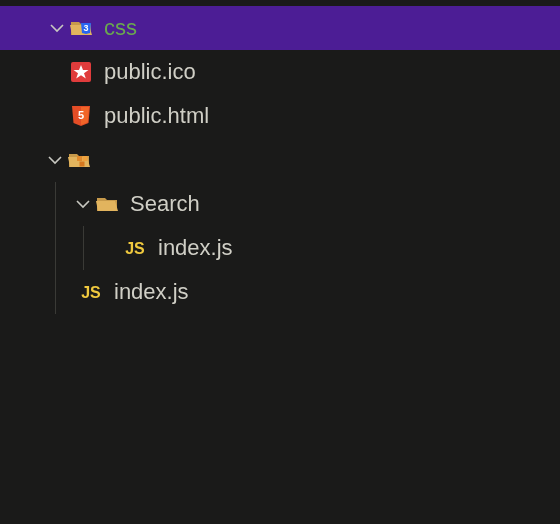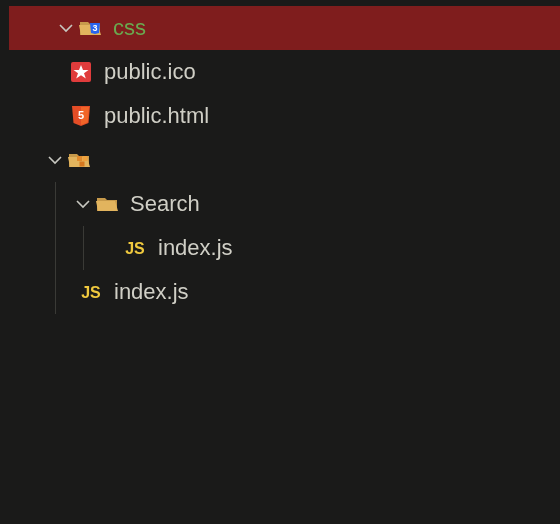--- a/index.html
+++ b/index.html
@@ -1,18 +1,18 @@
 <!DOCTYPE html>
 <html><head>
 <meta charset="utf-8">
 <style>
   html,body{margin:0;padding:0;background:#1a1a19;width:560px;height:524px;overflow:hidden;font-family:"Segoe UI",Arial,sans-serif;}
   .tree{padding-top:6px;font-size:22px;line-height:1.1;}
   .row{display:flex;align-items:center;height:44px;cursor:pointer;user-select:none;}
-  .row.selected{background:#7f1d1d;margin-left:9px;}
+  .row.selected{background:#4c1d95;}
   .indent{flex:0 0 auto;display:flex;align-items:center;height:100%;}
   .guide{width:1px;height:100%;background:#3a3a36;margin-left:0;}
   .spacer{display:inline-block;}
   .chev{width:22px;display:inline-flex;justify-content:center;align-items:center;color:#c7c7c0;}
   .chev svg{width:16px;height:16px;}
   .chev.blank{visibility:hidden;}
   .ico{width:26px;height:26px;display:inline-flex;align-items:center;justify-content:center;margin-right:10px;flex:0 0 auto;}
   .ico svg{width:24px;height:24px;}
   .label{color:#d0cfc6;white-space:nowrap;}
   .label.green{color:#6aa84f;}

